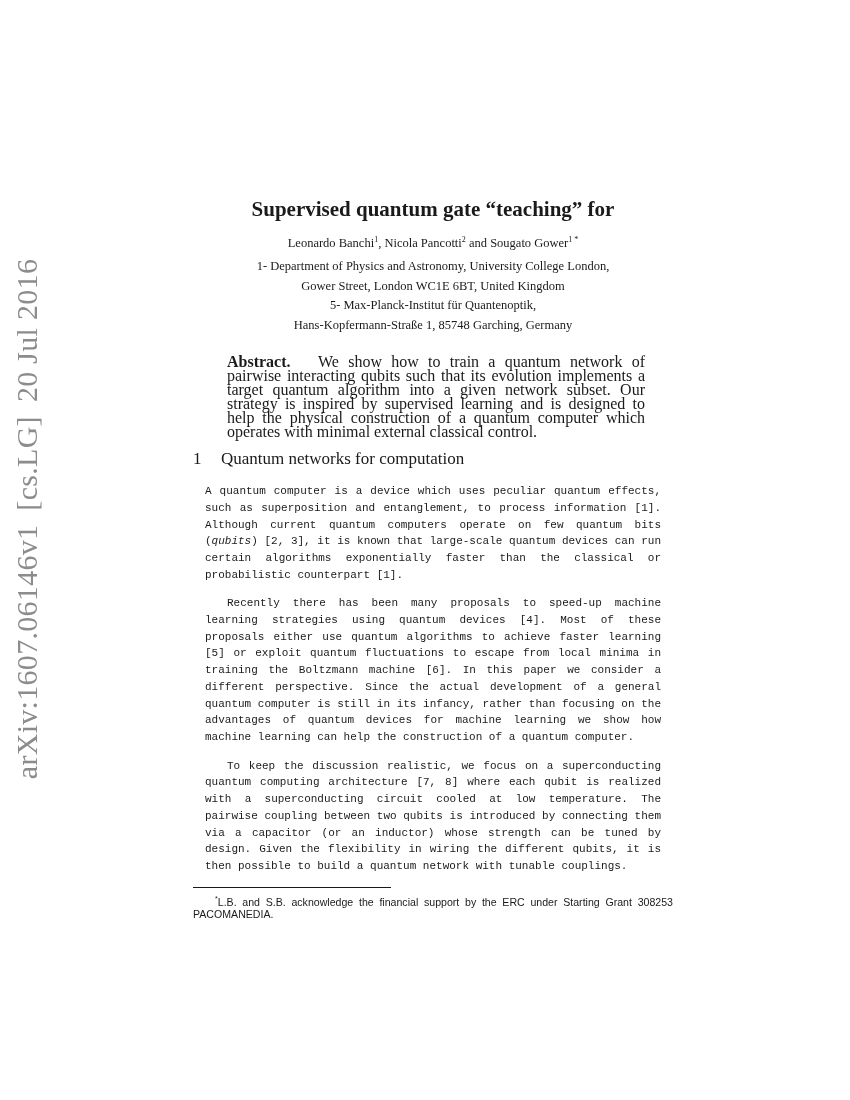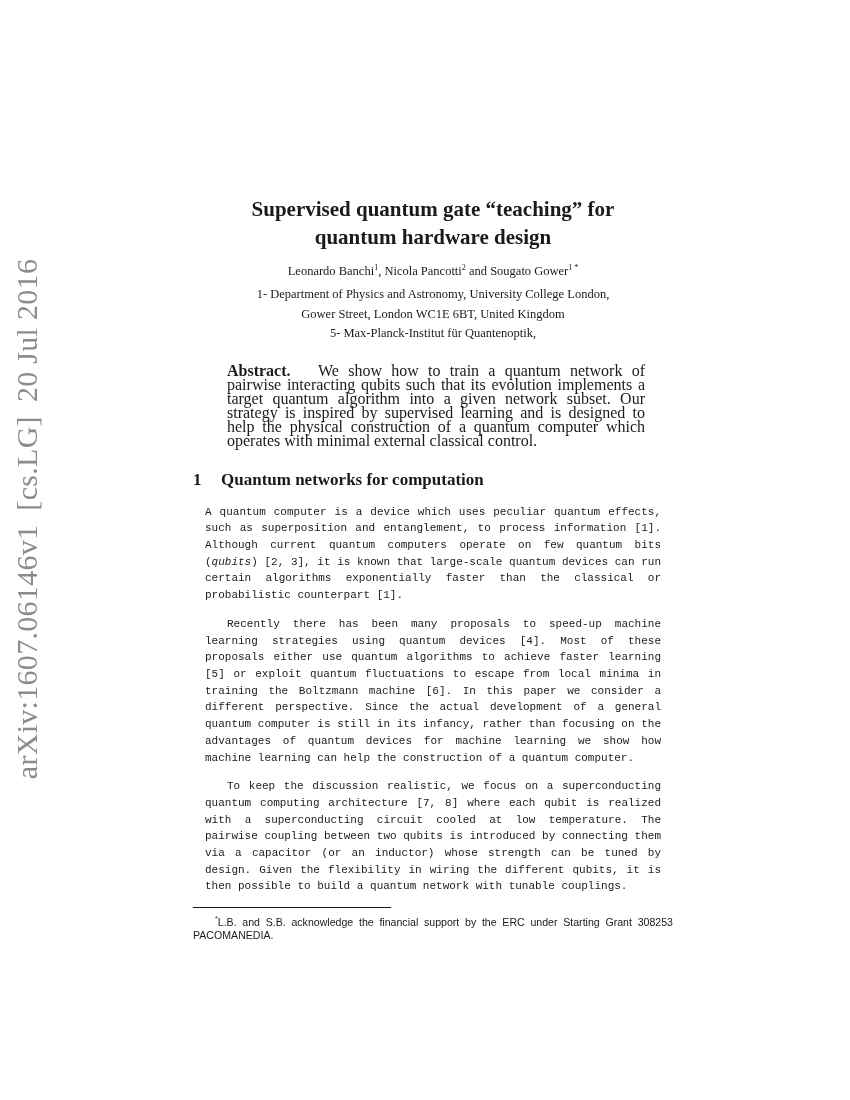--- a/index.html
+++ b/index.html
@@ -22,22 +22,22 @@
   .authors { text-align: center; font-family: "Liberation Serif", serif; font-size: 12.5px; margin-top: 12px; }
   .authors sup { font-size: 8px; }
   .aff { text-align: center; font-family: "Liberation Serif", serif; font-size: 12.5px; line-height: 15.5px; margin-top: 8px; }
   .aff div { margin: 4px; }
   .abstract {
     margin: 22px 28px 0 34px; font-family: "Liberation Serif", serif;
     font-size: 16px; line-height: 14px; text-align: justify;
   }
   .abstract b { font-weight: bold; }
   .section {
-    font-family: "Liberation Serif", serif; font-weight: bold; font-size: 17px;
-    margin-top: 22px; margin-bottom: 14px;
+    font-family: "Liberation Serif", serif; font-weight: normal; font-size: 17px;
+    margin-top: 10px; margin-bottom: 14px;
   }
   .section .num { display: inline-block; width: 28px; }
   .body p {
     font-family: Liberation Mono, monospace; font-size: 11px; line-height: 16.7px;
     margin: 12px; text-align: justify;
   }
   .body p.indent { text-indent: 22px; }
   .rule { width: 198px; height: 0; border-top: 1px solid #1a1a1a; margin-top: 7px; }
   .footnote {
     font-family: Liberation Sans, sans-serif; font-size: 10.6px; line-height: 13px;
@@ -48,33 +48,33 @@
 </head>
 <body>
 
 <div class="stamp">
   <span>arXiv:1607.06146v1</span><span>[cs.LG]</span><span>20 Jul 2016</span>
 </div>
 
 <div class="page">
   <h1 class="title">
     <div>Supervised quantum gate “teaching” for</div>
-    <div>quantum hardware design</div>
   </h1>
 
   <div class="authors">
     <span>Leonardo Banchi</span><sup>1</sup><span>, </span><span>Nicola Pancotti</span><sup>2</sup><span> and </span><span>Sougato Gower</span><sup>1 *</sup>
   </div>
 
   <div class="aff">
     <div>1- Department of Physics and Astronomy, University College London,</div>
     <div>Gower Street, London WC1E 6BT, United Kingdom</div>
   </div>
   <div class="aff" style="margin-top:4px">
     <div>5- Max-Planck-Institut für Quantenoptik,</div>
+    <div>Hans-Kopfermann-Straße 1, 85748 Garching, Germany</div>
   </div>
 
   <div class="abstract">
     <b>Abstract</b><b>.</b>&nbsp;&nbsp;
     <span>We show how to train a quantum network of pairwise interacting qubits such that its evolution implements a target quantum algorithm into a given network subset. Our strategy is inspired by supervised learning and is designed to help the physical construction of a quantum computer which operates with minimal external classical control.</span>
   </div>
 
   <div class="section">
     <span class="num">1</span><span>Quantum networks for computation</span>
   </div>

